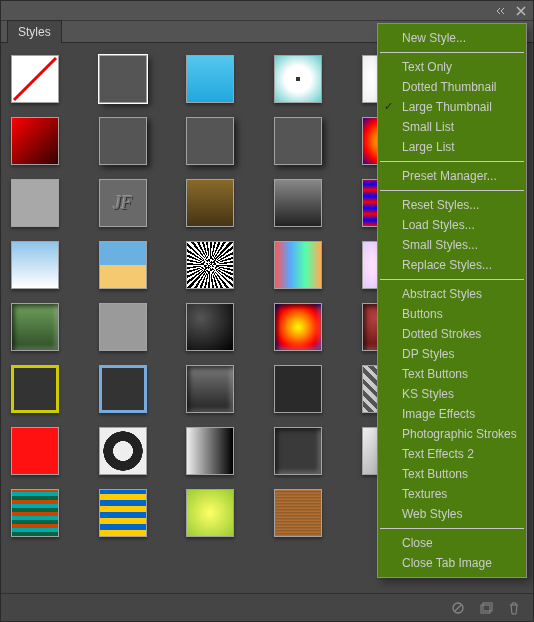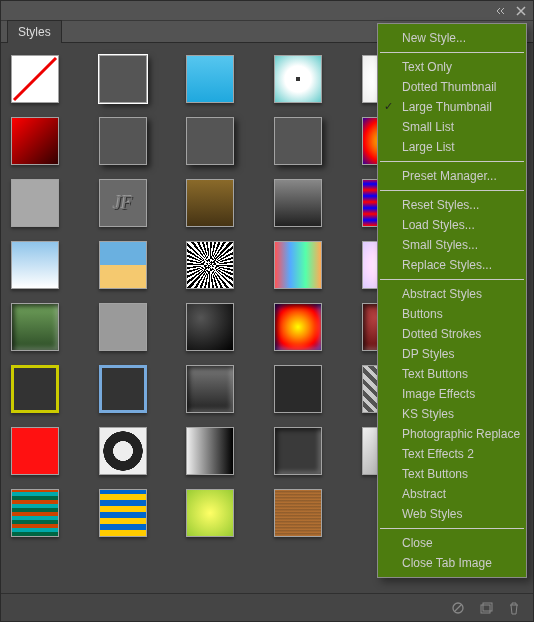--- a/index.html
+++ b/index.html
@@ -140,24 +140,24 @@
       <div class="mi"><span>Reset Styles...</span></div>
       <div class="mi"><span>Load Styles...</span></div>
       <div class="mi"><span>Small Styles...</span></div>
       <div class="mi"><span>Replace Styles...</span></div>
       <div class="sep"></div>
       <div class="mi"><span>Abstract Styles</span></div>
       <div class="mi"><span>Buttons</span></div>
       <div class="mi"><span>Dotted Strokes</span></div>
       <div class="mi"><span>DP Styles</span></div>
       <div class="mi"><span>Text Buttons</span></div>
+      <div class="mi"><span>KS Styles</span></div>
       <div class="mi"><span>Image Effects</span></div>
-      <div class="mi"><span>KS Styles</span></div>
-      <div class="mi"><span>Photographic Replace</span></div>
+      <div class="mi"><span>Photographic Strokes</span></div>
       <div class="mi"><span>Text Effects 2</span></div>
       <div class="mi"><span>Text Buttons</span></div>
-      <div class="mi"><span>Abstract</span></div>
+      <div class="mi"><span>Textures</span></div>
       <div class="mi"><span>Web Styles</span></div>
       <div class="sep"></div>
       <div class="mi"><span>Close</span></div>
       <div class="mi"><span>Close Tab Image</span></div>
     </div>
 </div>
 
 </body></html>

